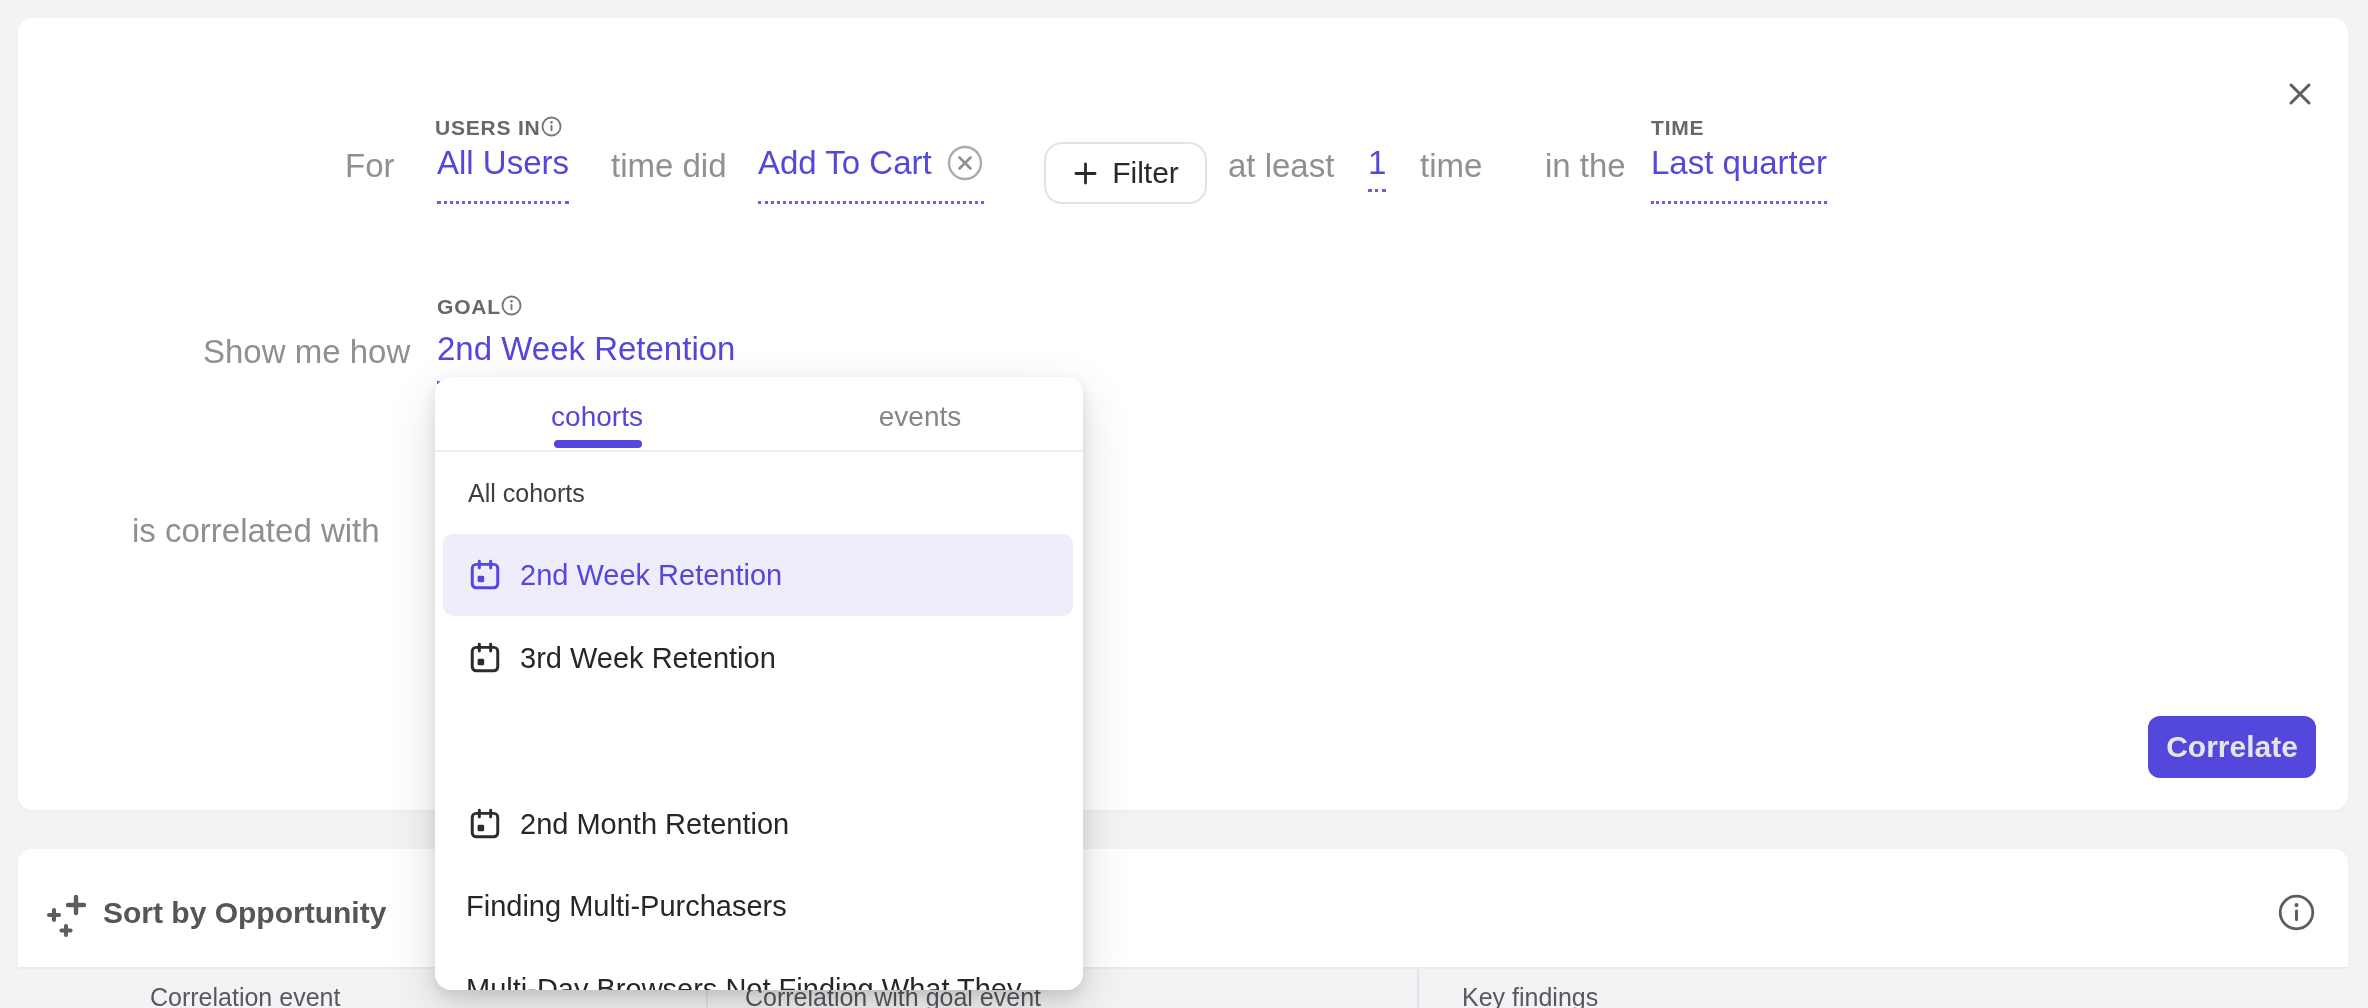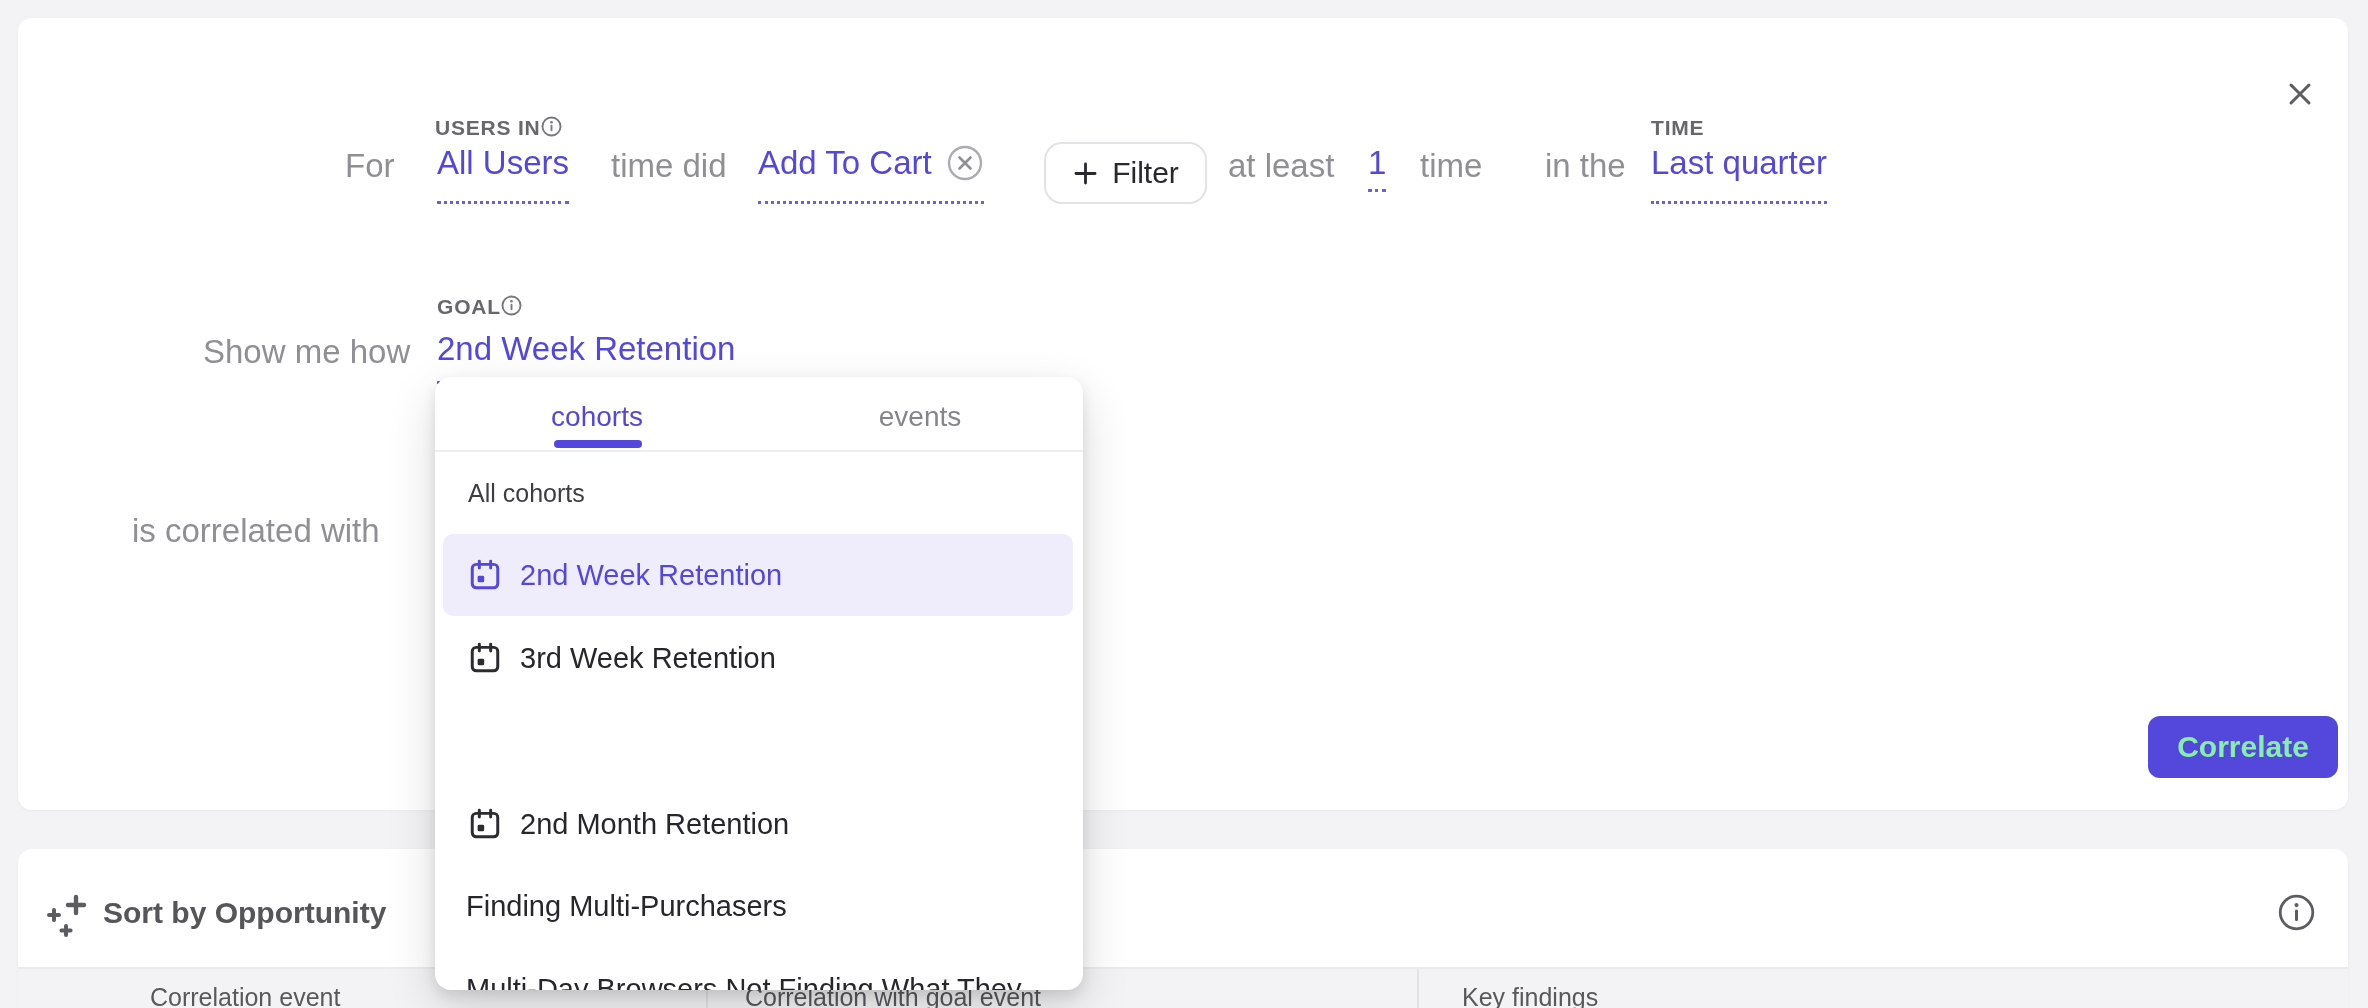--- a/index.html
+++ b/index.html
@@ -23,22 +23,22 @@
   .event-chip { display:flex; align-items:center; gap:14px; }
 
   .filter-btn { position:absolute; left:1026px; top:124px; width:163px; height:62px;
                 background:#fff; border:2px solid #e3e3e7; border-radius:18px;
                 display:flex; align-items:center; justify-content:center; gap:13px;
                 font-size:30px; color:#28282d; cursor:pointer; }
 
   .close-btn { position:absolute; left:2258px; top:52px; width:48px; height:48px;
                display:flex; align-items:center; justify-content:center; cursor:pointer; }
 
-  .correlate-btn { position:absolute; left:2130px; top:698px; width:190px; height:62px;
-                   background:#5447db; color:#86efac; border:none; border-radius:12px;
+  .correlate-btn { position:absolute; left:2130px; top:698px; width:168px; height:62px;
+                   background:#5447db; color:#e5e5e5; border:none; border-radius:12px;
                    font-size:30px; font-weight:600; font-family:inherit;
                    display:flex; align-items:center; justify-content:center; cursor:pointer; }
 
   
   .dropdown { position:absolute; left:435px; top:377px; width:648px; height:613px;
               background:#ffffff; border-radius:16px; overflow:hidden; z-index:5;
               box-shadow:0 6px 14px rgba(0,0,0,.10), 0 18px 50px rgba(0,0,0,.14); }
   .tab { position:absolute; top:24px; transform:translateX(-50%); font-size:28px; cursor:pointer; }
   .tab.active { color:#5447db; }
   .tab.inactive { color:#85858a; }

